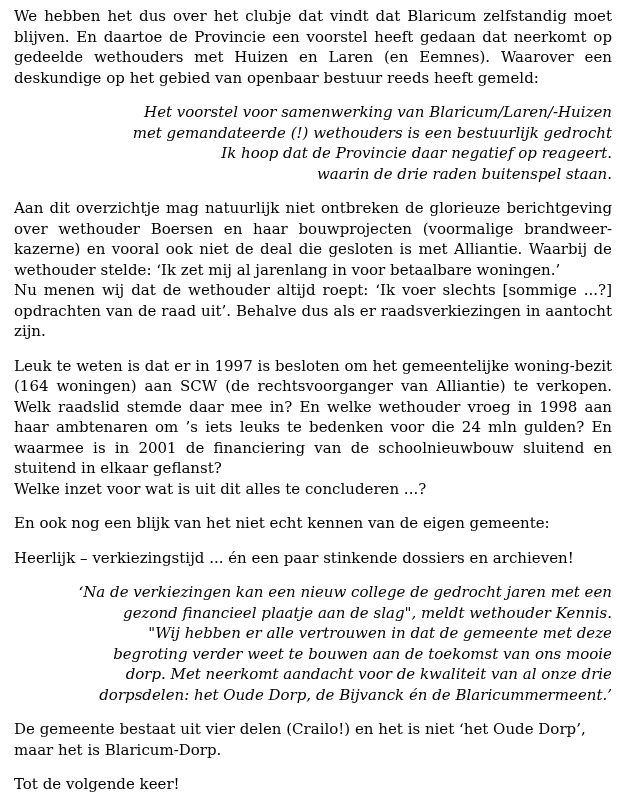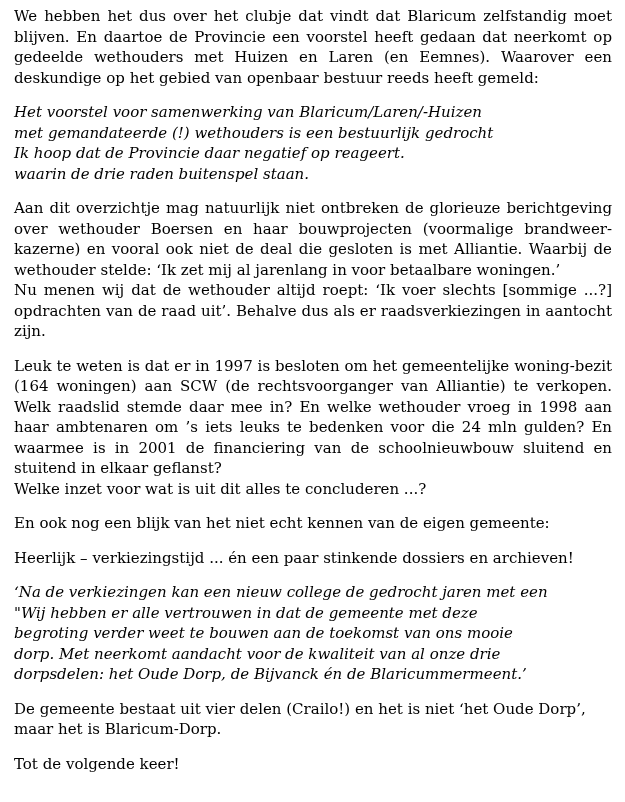--- a/index.html
+++ b/index.html
@@ -28,21 +28,21 @@
   }
   .nogap {
     margin-bottom: 0;
   }
   .quote {
     margin: 0 0 14px 0;
     font-style: italic;
     text-align: center;
   }
   .quote-line {
-    text-align: left;
+    text-align: right;
   }
   .last {
     margin-bottom: 0;
   }
 </style>
 </head>
 <body>
 
 <div class="page">
 
@@ -60,20 +60,21 @@
 
   <p class="para just nogap">Leuk te weten is dat er in 1997 is besloten om het gemeentelijke woning-bezit (164 woningen) aan SCW (de rechtsvoorganger van Alliantie) te verkopen. Welk raadslid stemde daar mee in? En welke wethouder vroeg in 1998 aan haar ambtenaren om ’s iets leuks te bedenken voor die 24 mln gulden? En waarmee is in 2001 de financiering van de schoolnieuwbouw sluitend en stuitend in elkaar geflanst?</p>
   <p class="para">Welke inzet voor wat is uit dit alles te concluderen ...?</p>
 
   <p class="para">En ook nog een blijk van het niet echt kennen van de eigen gemeente:</p>
 
   <p class="para">Heerlijk – verkiezingstijd ... én een paar stinkende dossiers en archieven!</p>
 
   <div class="quote">
     <div class="quote-line">‘Na de verkiezingen kan een nieuw college de gedrocht jaren met een</div>
+    <div class="quote-line">gezond financieel plaatje aan de slag", meldt wethouder Kennis.</div>
     <div class="quote-line">"Wij hebben er alle vertrouwen in dat de gemeente met deze</div>
     <div class="quote-line">begroting verder weet te bouwen aan de toekomst van ons mooie</div>
     <div class="quote-line">dorp. Met neerkomt aandacht voor de kwaliteit van al onze drie</div>
     <div class="quote-line">dorpsdelen: het Oude Dorp, de Bijvanck én de Blaricummermeent.’</div>
   </div>
 
   <p class="para">De gemeente bestaat uit vier delen (Crailo!) en het is niet ‘het Oude Dorp’, maar het is Blaricum-Dorp.</p>
 
   <p class="para last">Tot de volgende keer!</p>
 

